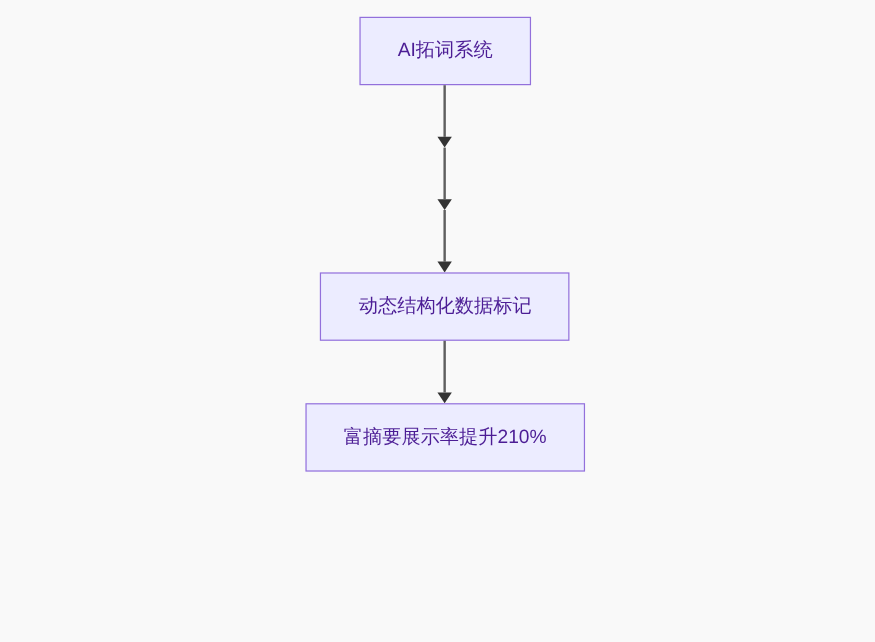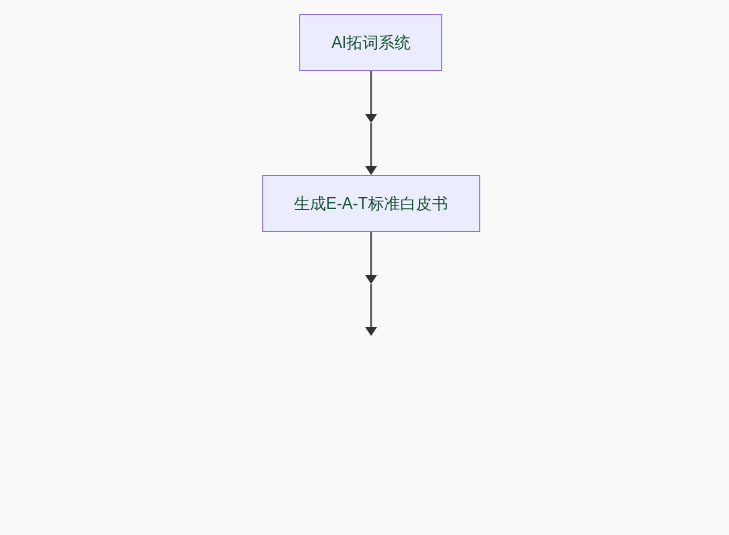--- a/index.html
+++ b/index.html
@@ -19,21 +19,21 @@
     left: 371px;
     top: 14px;
     transform: translateX(-50%);
     display: flex;
     flex-direction: column;
     align-items: center;
   }
   .node {
     background: #ECECFF;
     border: 1px solid #9370DB;
-    color: #14532d;
+    color: #4c1d95;
     font-size: 16px;
     line-height: 1;
     height: 57px;
     box-sizing: border-box;
     padding: 0 31px;
     display: flex;
     align-items: center;
     justify-content: center;
     white-space: nowrap;
     flex: 0 0 auto;
@@ -72,29 +72,32 @@
     <div class="line"></div>
     <div class="head"></div>
   </div>
 
 
   <div class="edge">
     <div class="line"></div>
     <div class="head"></div>
   </div>
 
+
+  <div class="edge">
+    <div class="line"></div>
+    <div class="head"></div>
+  </div>
+
   <div class="node">
-    <span>生成E-A-T标准白皮书</span>
+    <span>动态结构化数据标记</span>
   </div>
 
   <div class="edge">
     <div class="line"></div>
     <div class="head"></div>
   </div>
 
-
-  <div class="edge">
-    <div class="line"></div>
-    <div class="head"></div>
+  <div class="node">
+    <span>富摘要展示率提升210%</span>
   </div>
-
 
 </div>
 
 </body></html>

